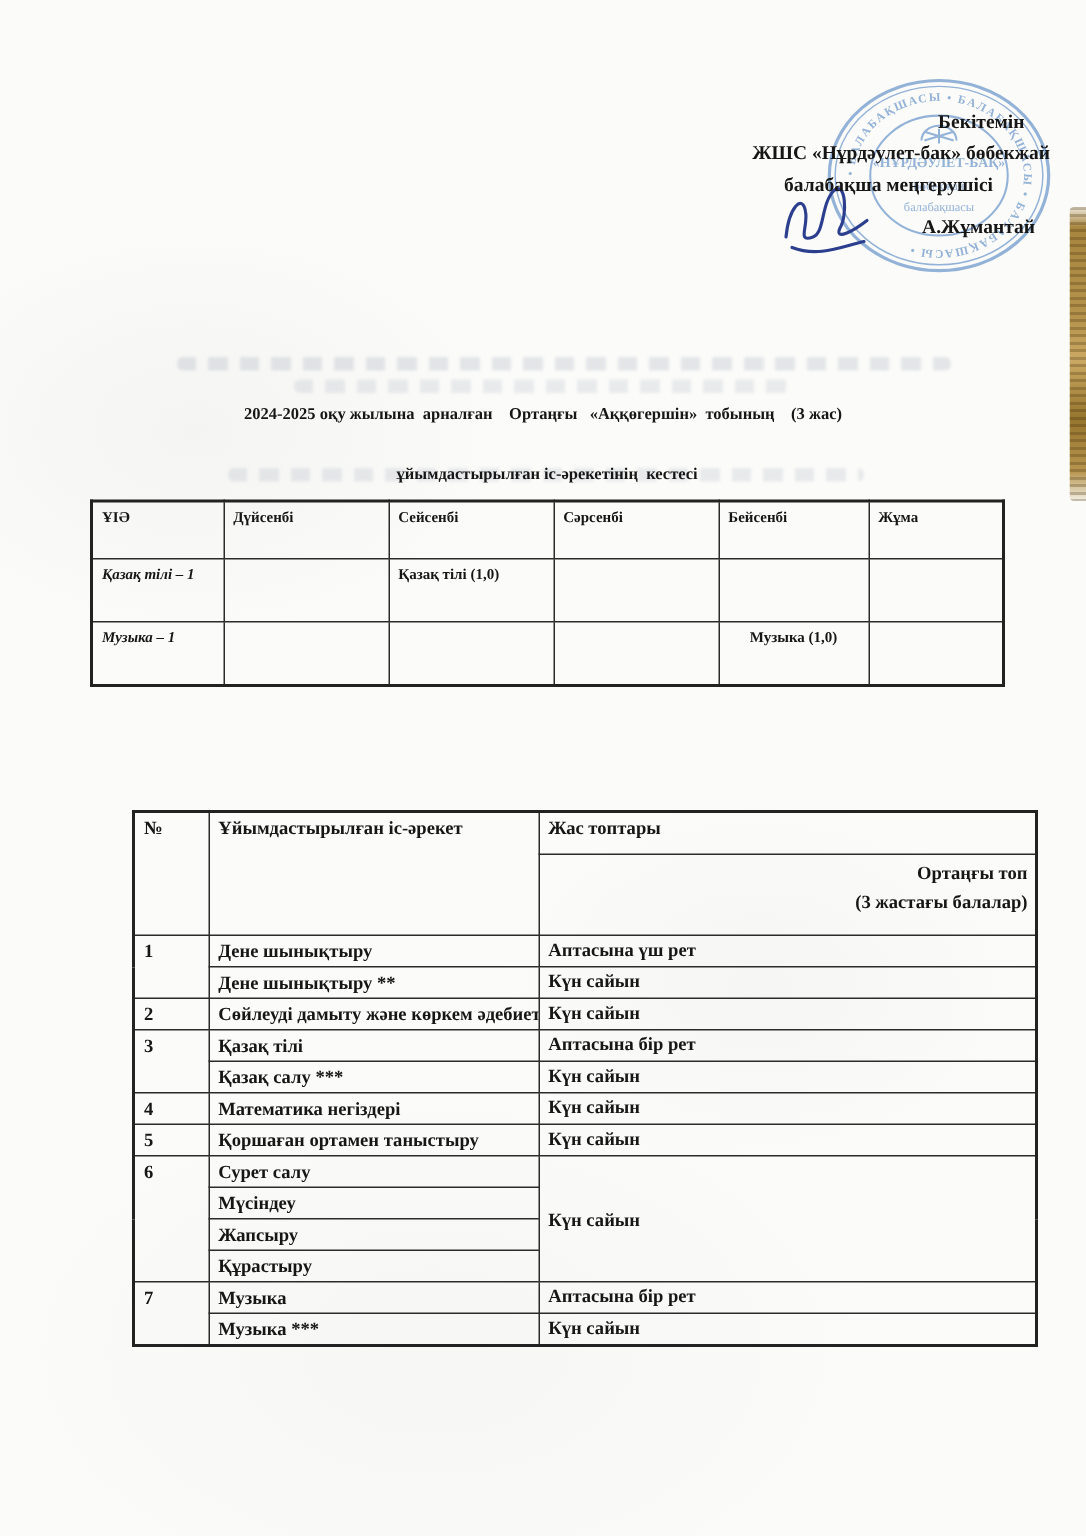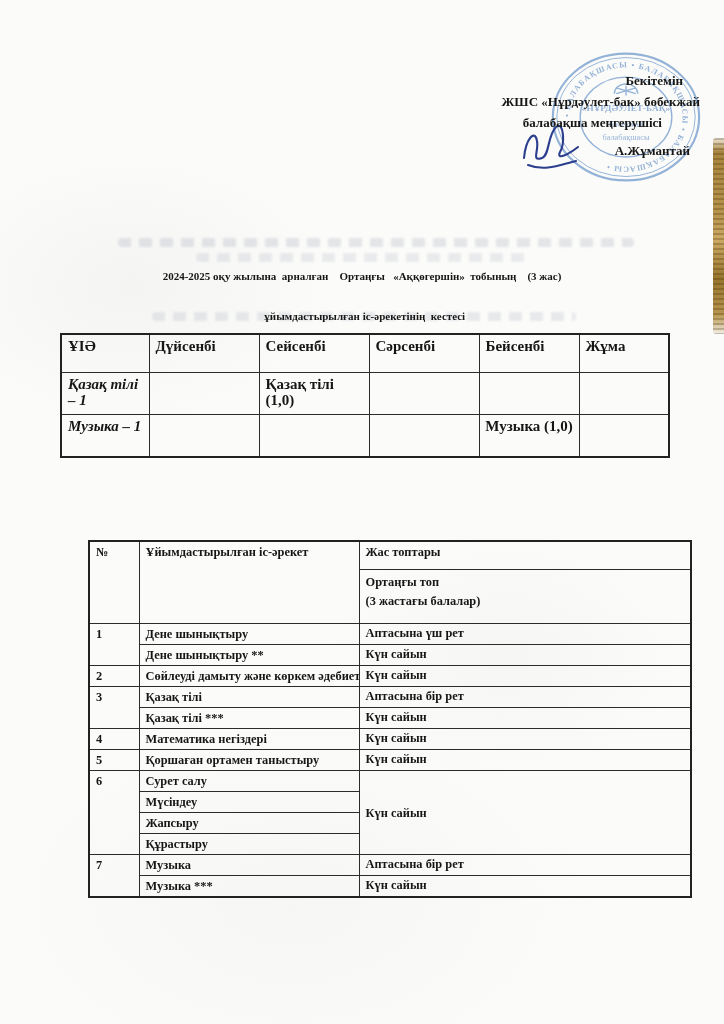--- a/index.html
+++ b/index.html
@@ -38,34 +38,34 @@
     background:repeating-linear-gradient(90deg, #6b7691 0 13px, rgba(0,0,0,0) 13px 21px);
   }
   .bleed.b1{left:118px; top:238px; width:516px;}
   .bleed.b2{left:196px; top:253px; width:330px; opacity:0.12;}
   .bleed.b3{left:152px; top:312px; width:424px; opacity:0.13;}
   
   .title{position:absolute; left:0; top:266px; width:724px; text-align:center; font-weight:bold; font-size:11px; line-height:20px; white-space:pre-wrap;}
   
   table{border-collapse:collapse; table-layout:fixed; position:absolute;}
   td{border:1.6px solid #2b2b2b; vertical-align:top; padding:3px 5px 2px 6px; font-weight:bold; overflow:hidden;}
-  .t1{left:60px; top:333px; width:608px; font-size:15px; line-height:16px;}
+  .t1{left:60px; top:333px; width:608px; font-size:10px; line-height:16px;}
   .t1 td.subj{font-style:italic;}
   .t1 tr.h td{height:32px;}
   .t1 tr.r1 td{height:54px;}
   .t1 tr.r2 td{height:36px;}
   .t1 tr.r3 td{height:36px;}
   .t1 td.center{text-align:center; padding-left:2px; padding-right:2px;}
   .t2{left:88px; top:540px; width:602px; font-size:12.4px; line-height:15px;}
   .t2 td{white-space:nowrap;}
   .t2 td.freq{vertical-align:middle; padding-top:1px;margin-top:28px;}
   .t2 td.mid{vertical-align:middle;}
   .t2 td.agesub{white-space:pre-line; line-height:19px; vertical-align:top; padding-top:3px;}
   .t2 tr.hh td{height:22px;}
-  .t2 tr.hs td{height:48px;}
+  .t2 tr.hs td{height:48px;text-align:right;}
   table, td{border-color:#2b2b2b;}
   .t1{border:2.2px solid #222;}
   .t2{border:2.2px solid #222;}
 </style>
 </head>
 <body>
 
 <div class="page">
 
   <div class="edge-band"></div>
@@ -177,21 +177,21 @@
       <td>2</td>
       <td>Сөйлеуді дамыту және көркем әдебиет</td>
       <td class="freq">Күн сайын</td>
     </tr>
     <tr style="height:19px">
       <td rowspan="2">3</td>
       <td>Қазақ тілі</td>
       <td class="freq">Аптасына бір рет</td>
     </tr>
     <tr style="height:18px">
-      <td>Қазақ тілі ***</td>
+      <td>Қазақ салу ***</td>
       <td class="freq">Күн сайын</td>
     </tr>
     <tr style="height:18px">
       <td>4</td>
       <td>Математика негіздері</td>
       <td class="freq">Күн сайын</td>
     </tr>
     <tr style="height:17px">
       <td>5</td>
       <td>Қоршаған ортамен таныстыру</td>

